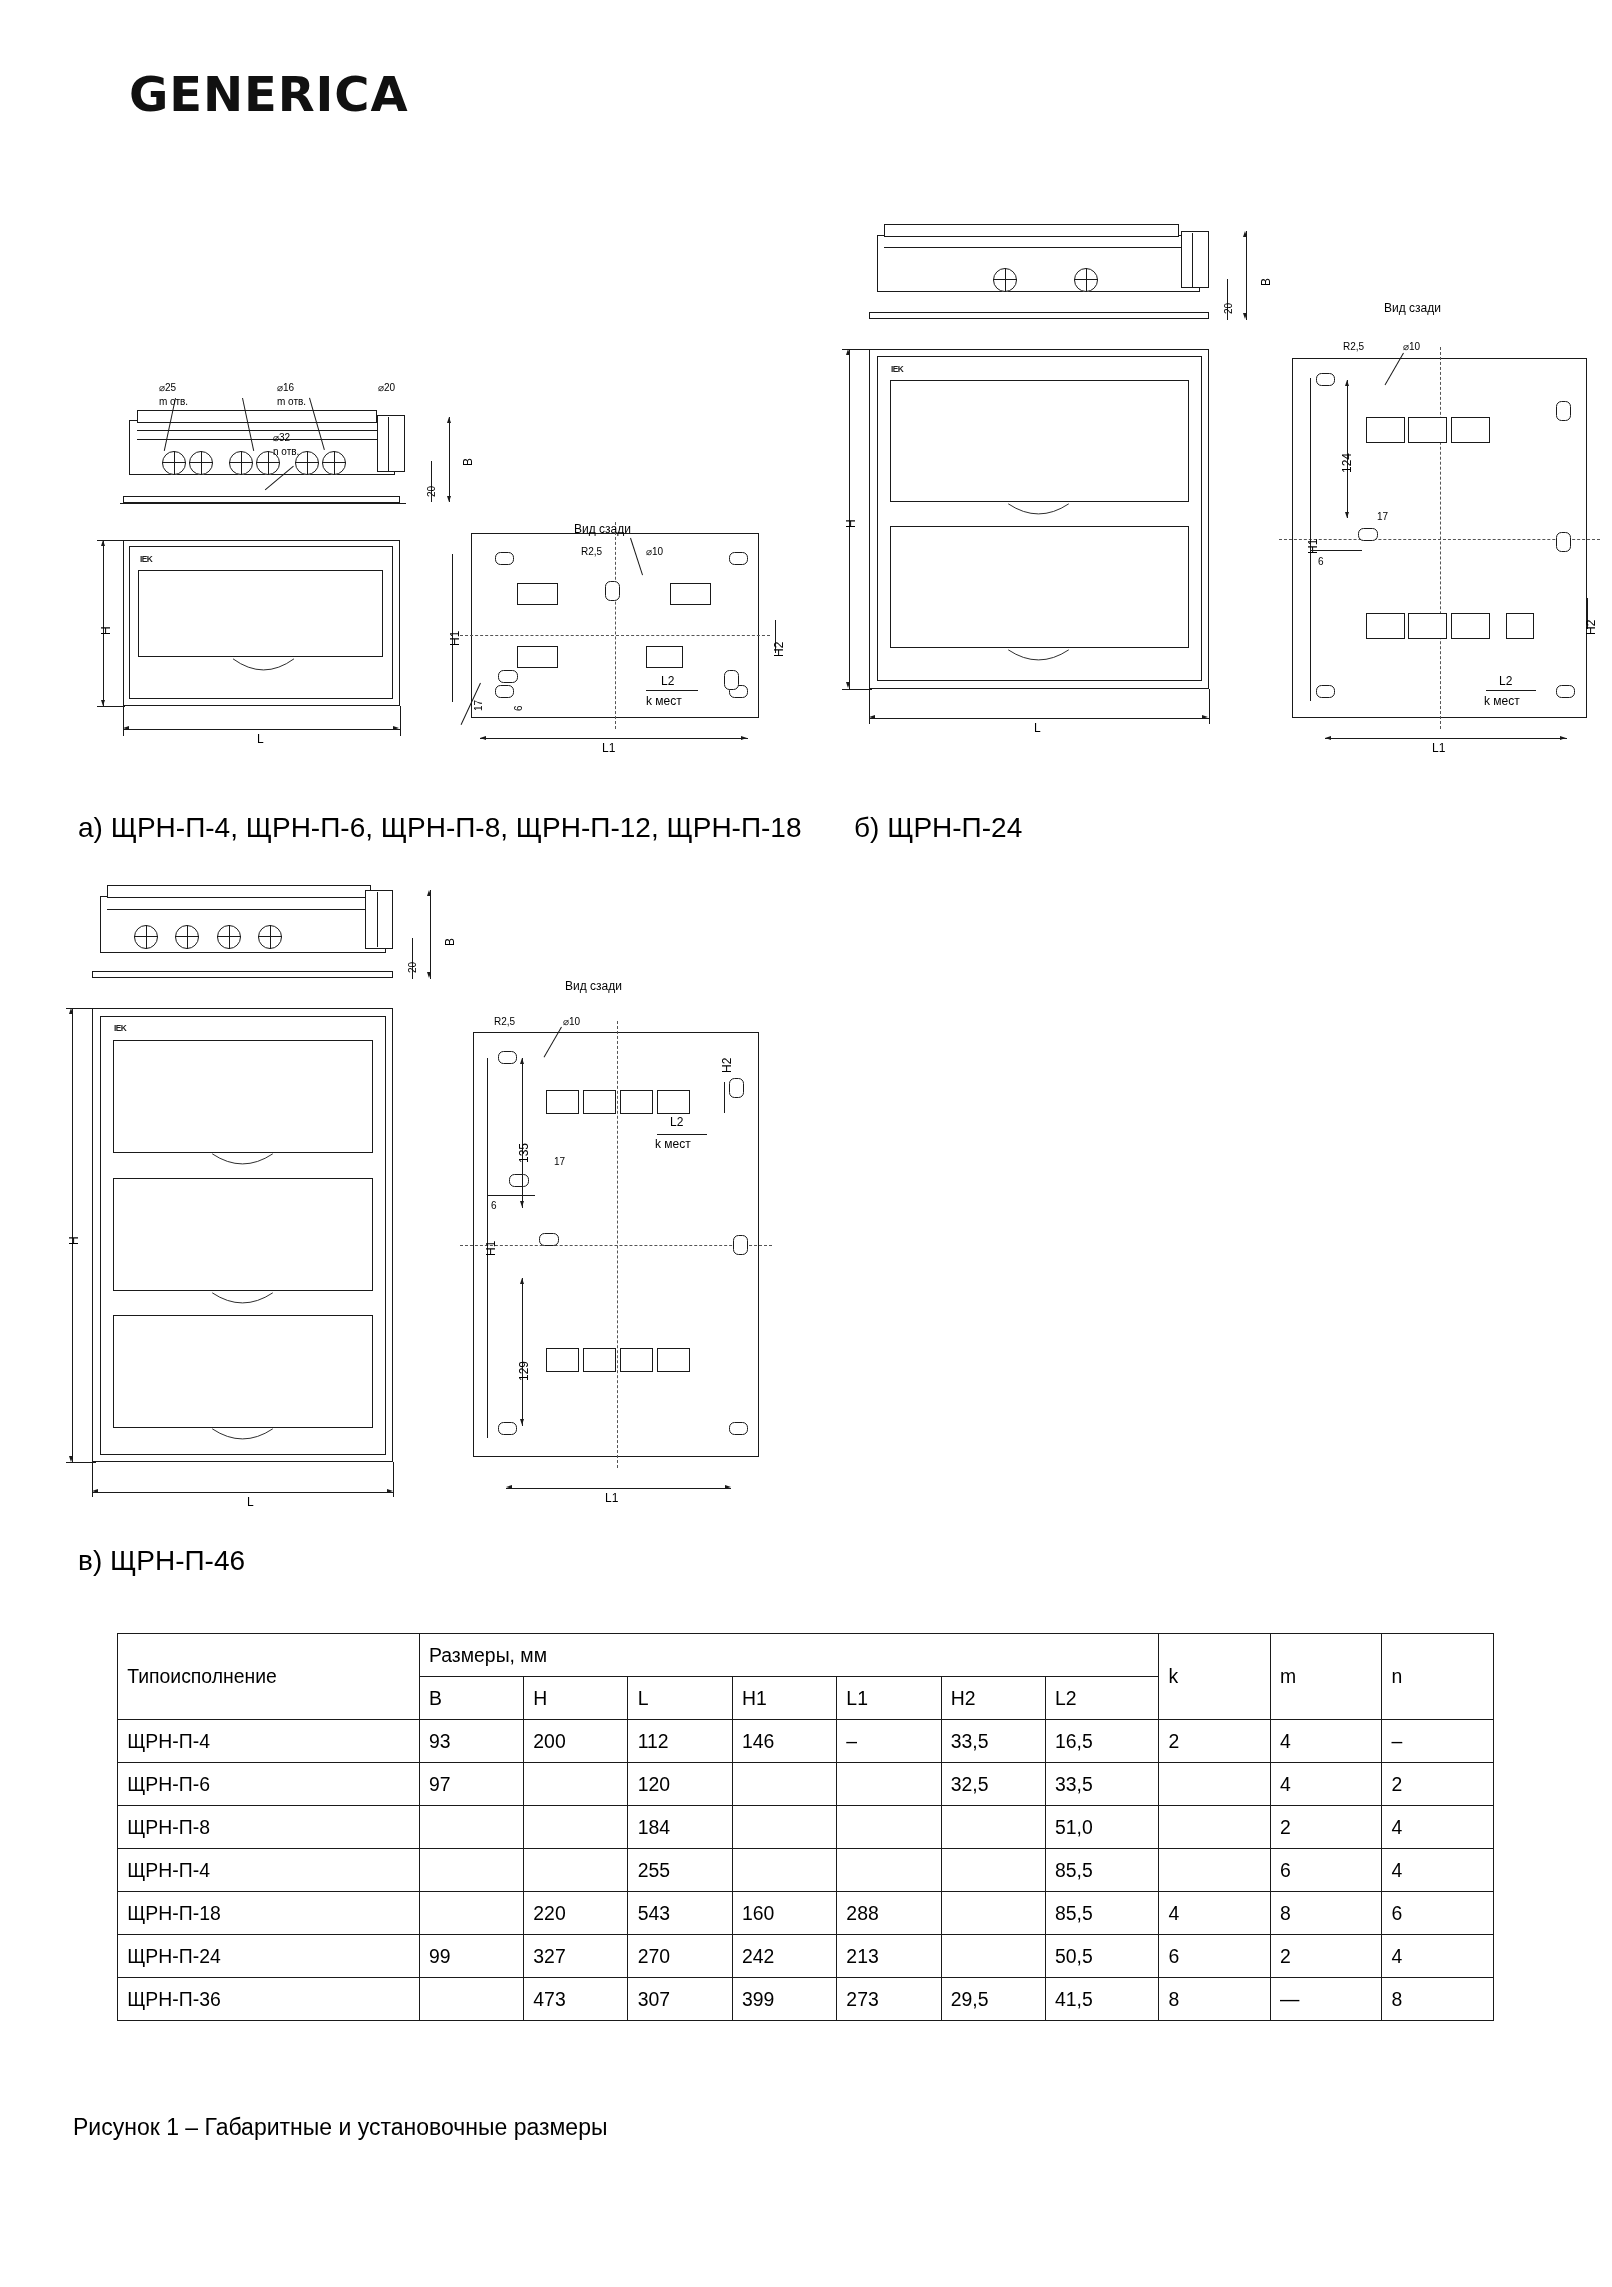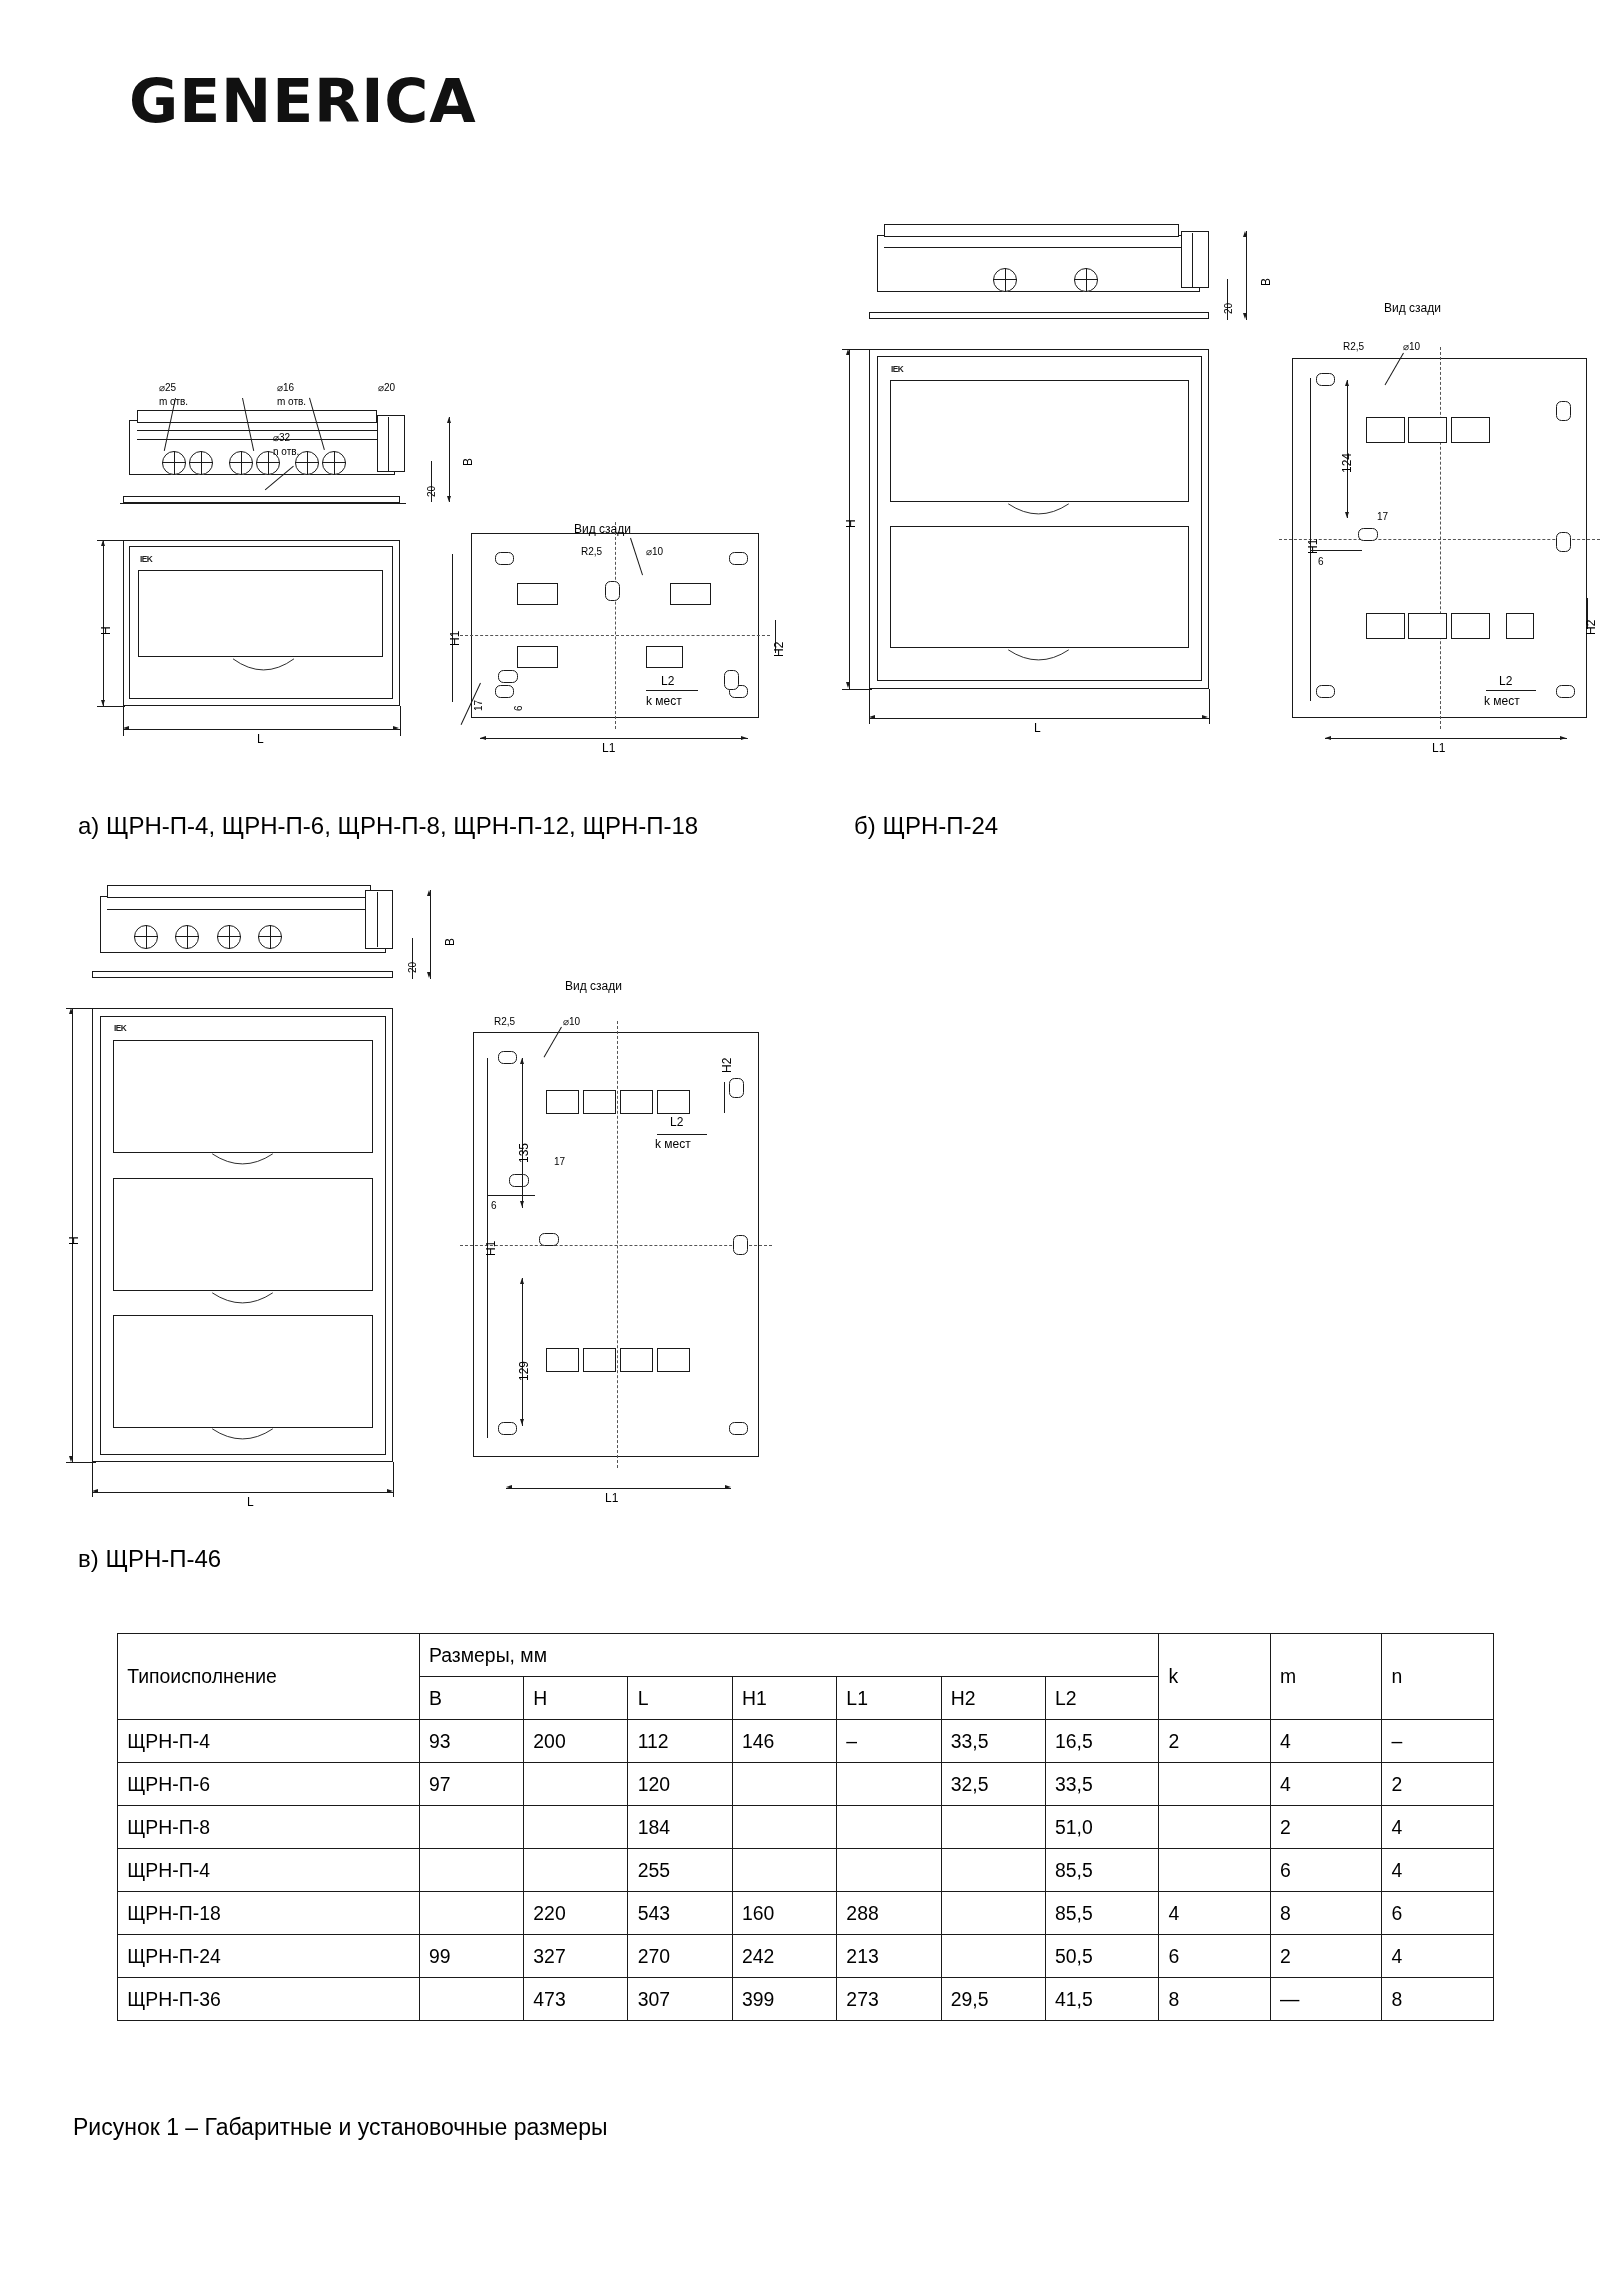--- a/index.html
+++ b/index.html
@@ -13,21 +13,21 @@
     color: #000000;
     position: relative;
     overflow: hidden;
   }
 
   
   .logo {
     position: absolute;
     left: 129px;
     top: 66px;
-    font-size: 60px;
+    font-size: 48px;
     font-weight: 700;
     letter-spacing: 0.9px;
     font-family: "DejaVu Sans", sans-serif;
     color: #111111;
   }
 
   
   .fig { position: absolute; }
   .ln { position: absolute; background: #1a1a1a; }
   .h1px { height: 0.9px; }
@@ -114,21 +114,21 @@
     position: absolute;
     font-size: 8.3px;
     font-weight: 700;
     color: #222;
     letter-spacing: -0.5px;
   }
 
   
   .caption {
     position: absolute;
-    font-size: 24px;
+    font-size: 28px;
     color: #000;
     white-space: nowrap;
   }
 
   
   table.spec {
     position: absolute;
     left: 117px;
     top: 1633px;
     width: 1377px;

